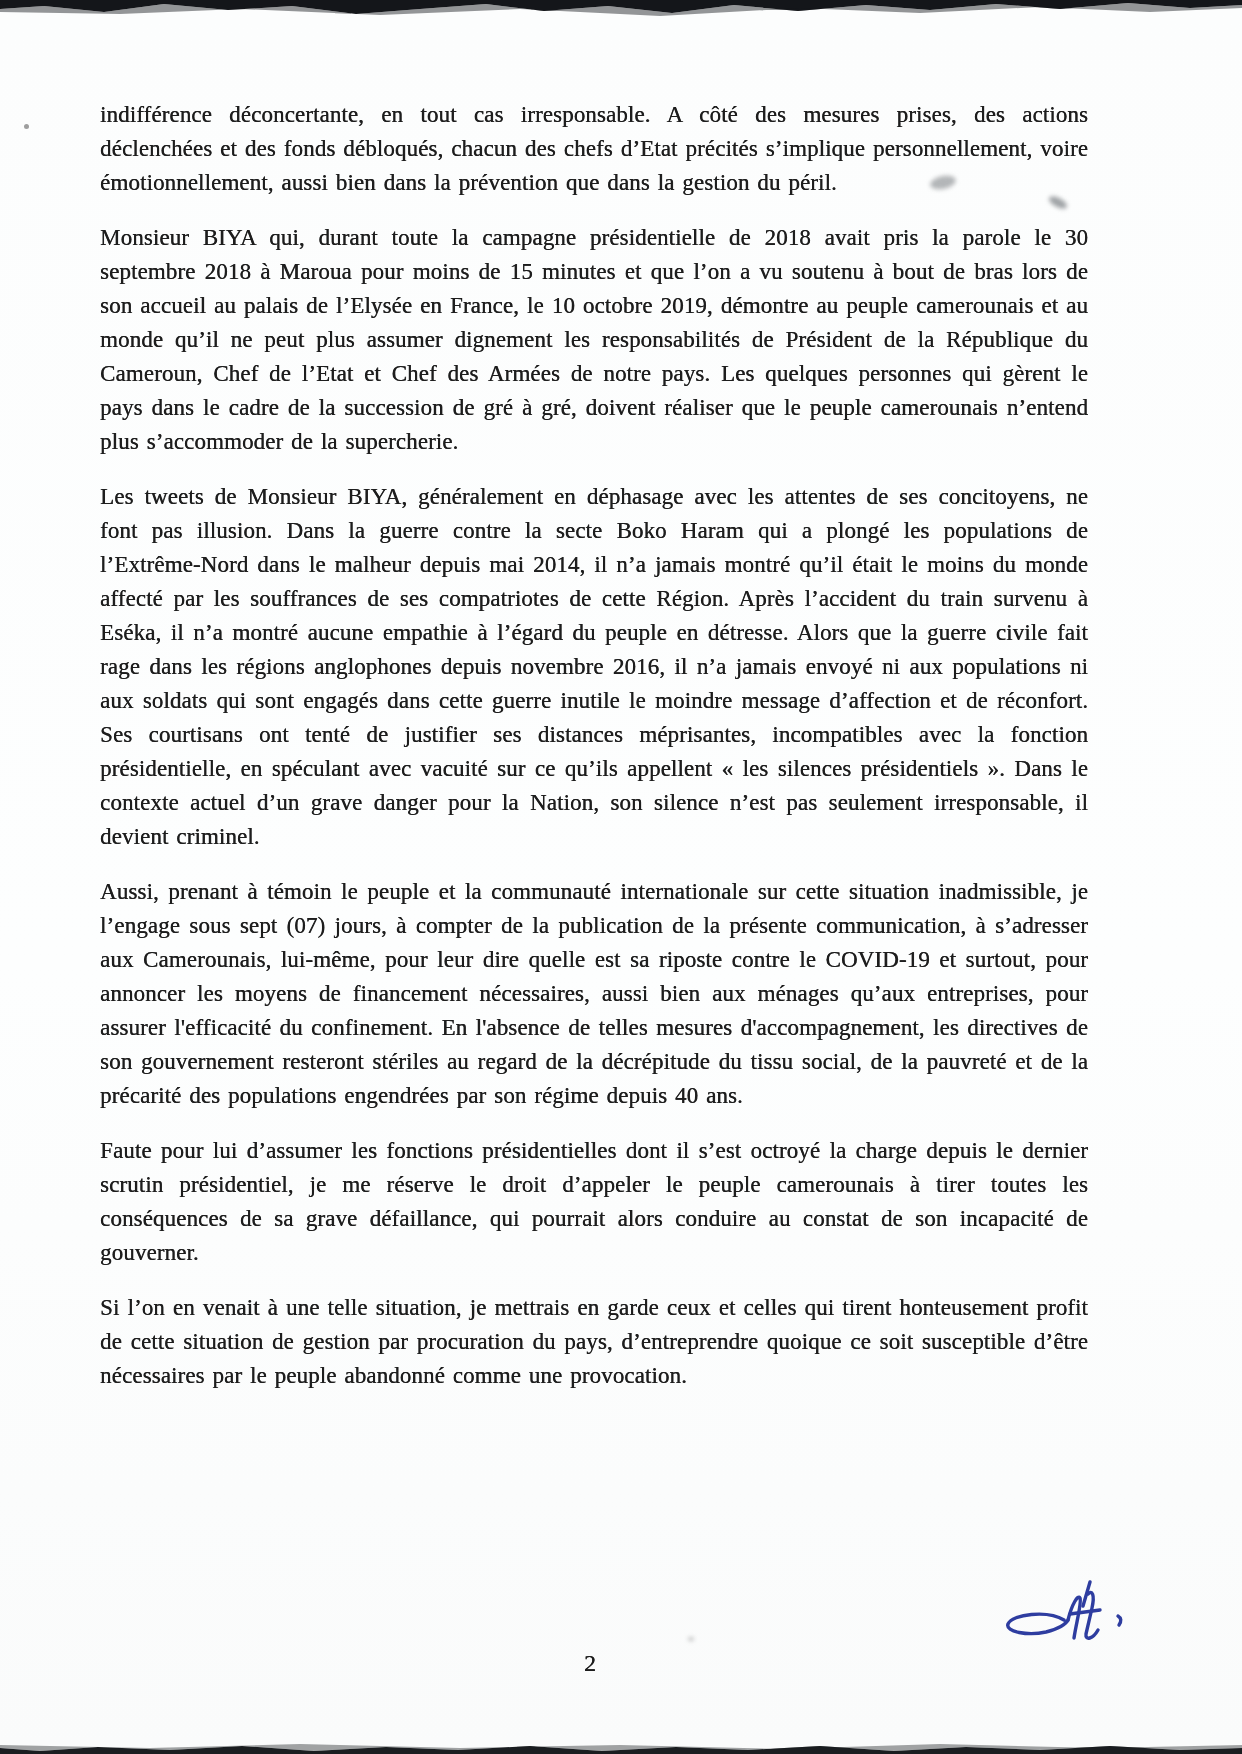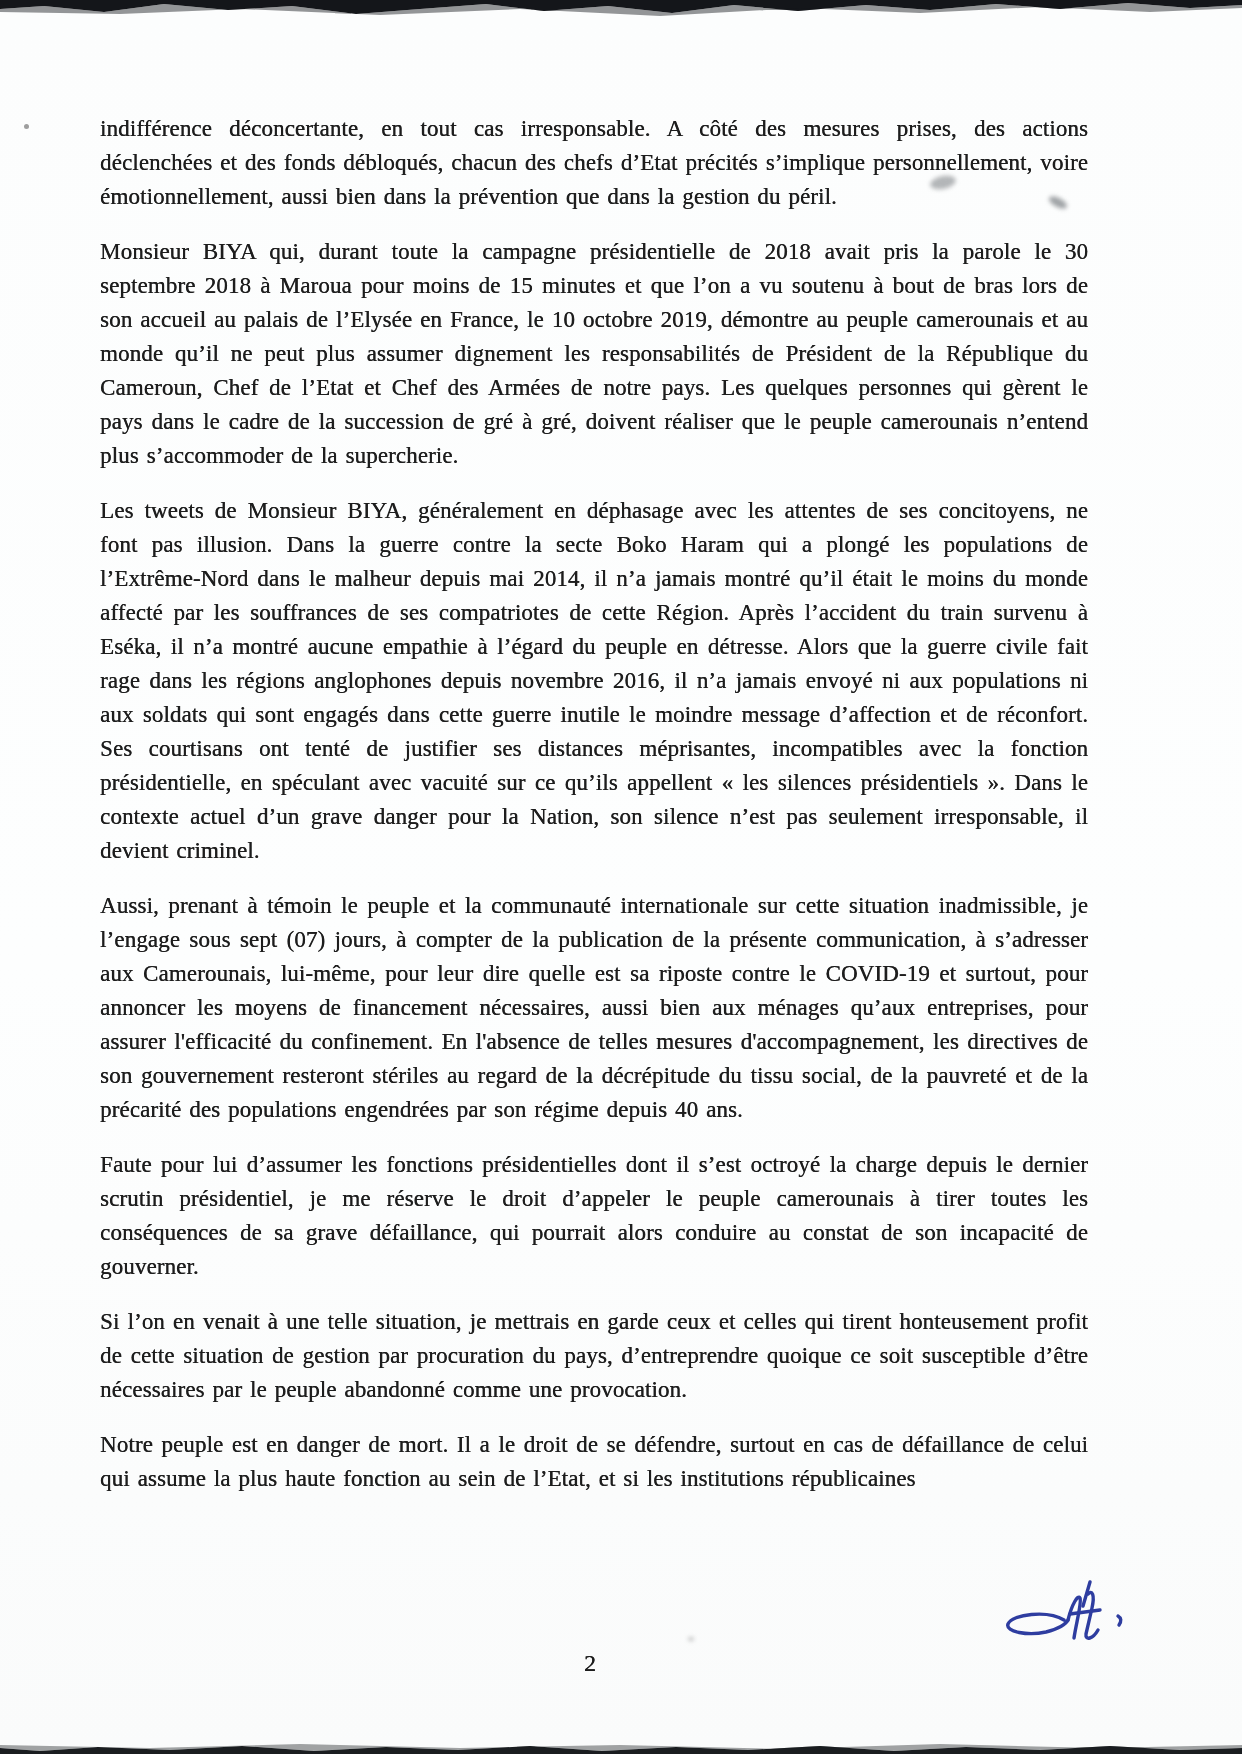--- a/index.html
+++ b/index.html
@@ -12,21 +12,21 @@
   .page {
     position: relative;
     width: 1242px; height: 1754px;
     background: linear-gradient(180deg, #fcfdfd 0%, #fdfefe 55%, #fafbfb 100%);
   }
   .edge { position: absolute; left: 0; width: 1242px; display: block; }
   .edge.top { top: 0; height: 18px; }
   .edge.bottom { bottom: 0; height: 12px; }
   .content {
     position: absolute;
-    top: 112px; left: 100px;
+    top: 98px; left: 100px;
     width: 988px;
     color: #1d1d1d;
   }
   .content p {
     margin: 0 0 21px 0;
     font-size: 23px;
     line-height: 34px;
     text-align: justify;
     word-spacing: 2px;
     letter-spacing: 0.1px;
@@ -72,21 +72,20 @@
   <div class="smudge s3"></div>
   <div class="smudge s4"></div>
 
   <div class="content">
     <p>indifférence déconcertante, en tout cas irresponsable. A côté des mesures prises, des actions déclenchées et des fonds débloqués, chacun des chefs d’Etat précités s’implique personnellement, voire émotionnellement, aussi bien dans la prévention que dans la gestion du péril.</p>
     <p>Monsieur BIYA qui, durant toute la campagne présidentielle de 2018 avait pris la parole le 30 septembre 2018 à Maroua pour moins de 15 minutes et que l’on a vu soutenu à bout de bras lors de son accueil au palais de l’Elysée en France, le 10 octobre 2019, démontre au peuple camerounais et au monde qu’il ne peut plus assumer dignement les responsabilités de Président de la République du Cameroun, Chef de l’Etat et Chef des Armées de notre pays. Les quelques personnes qui gèrent le pays dans le cadre de la succession de gré à gré, doivent réaliser que le peuple camerounais n’entend plus s’accommoder de la supercherie.</p>
     <p>Les tweets de Monsieur BIYA, généralement en déphasage avec les attentes de ses concitoyens, ne font pas illusion. Dans la guerre contre la secte Boko Haram qui a plongé les populations de l’Extrême-Nord dans le malheur depuis mai 2014, il n’a jamais montré qu’il était le moins du monde affecté par les souffrances de ses compatriotes de cette Région. Après l’accident du train survenu à Eséka, il n’a montré aucune empathie à l’égard du peuple en détresse. Alors que la guerre civile fait rage dans les régions anglophones depuis novembre 2016, il n’a jamais envoyé ni aux populations ni aux soldats qui sont engagés dans cette guerre inutile le moindre message d’affection et de réconfort. Ses courtisans ont tenté de justifier ses distances méprisantes, incompatibles avec la fonction présidentielle, en spéculant avec vacuité sur ce qu’ils appellent « les silences présidentiels ». Dans le contexte actuel d’un grave danger pour la Nation, son silence n’est pas seulement irresponsable, il devient criminel.</p>
     <p>Aussi, prenant à témoin le peuple et la communauté internationale sur cette situation inadmissible, je l’engage sous sept (07) jours, à compter de la publication de la présente communication, à s’adresser aux Camerounais, lui-même, pour leur dire quelle est sa riposte contre le COVID-19 et surtout, pour annoncer les moyens de financement nécessaires, aussi bien aux ménages qu’aux entreprises, pour assurer l'efficacité du confinement. En l'absence de telles mesures d'accompagnement, les directives de son gouvernement resteront stériles au regard de la décrépitude du tissu social, de la pauvreté et de la précarité des populations engendrées par son régime depuis 40 ans.</p>
     <p>Faute pour lui d’assumer les fonctions présidentielles dont il s’est octroyé la charge depuis le dernier scrutin présidentiel, je me réserve le droit d’appeler le peuple camerounais à tirer toutes les conséquences de sa grave défaillance, qui pourrait alors conduire au constat de son incapacité de gouverner.</p>
     <p>Si l’on en venait à une telle situation, je mettrais en garde ceux et celles qui tirent honteusement profit de cette situation de gestion par procuration du pays, d’entreprendre quoique ce soit susceptible d’être nécessaires par le peuple abandonné comme une provocation.</p>
-    <p>Notre peuple est en danger de mort. Il a le droit de se défendre, surtout en cas de défaillance de celui qui assume la plus haute fonction au sein de l’Etat, et si les institutions républicaines</p>
   </div>
 
   <svg class="signature" viewBox="0 0 130 72" aria-hidden="true">
     <g fill="none" stroke="#2e3da0" stroke-width="3.4" stroke-linecap="round" stroke-linejoin="round">
 
       <path d="M88 2 L81 26"></path>
 
       <path d="M62 40 C 46 30, 10 34, 6 44 C 3 52, 26 56, 44 52 C 56 49, 64 44, 66 40"></path>
 
       <path d="M66 40 C 70 24, 76 14, 78 18 C 80 22, 74 44, 72 58"></path>

